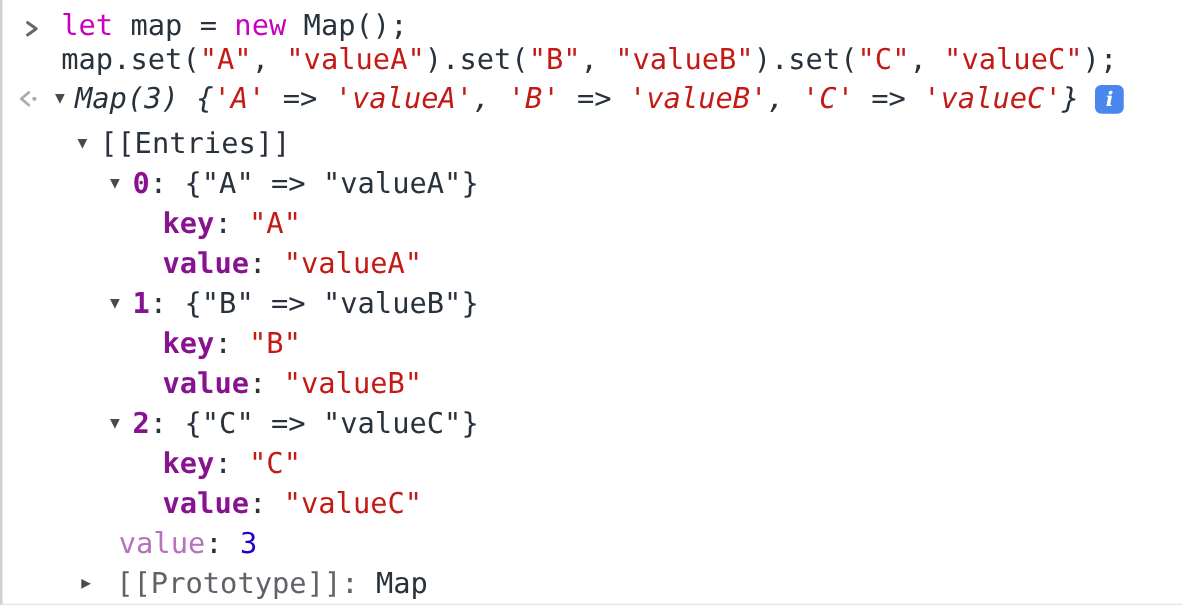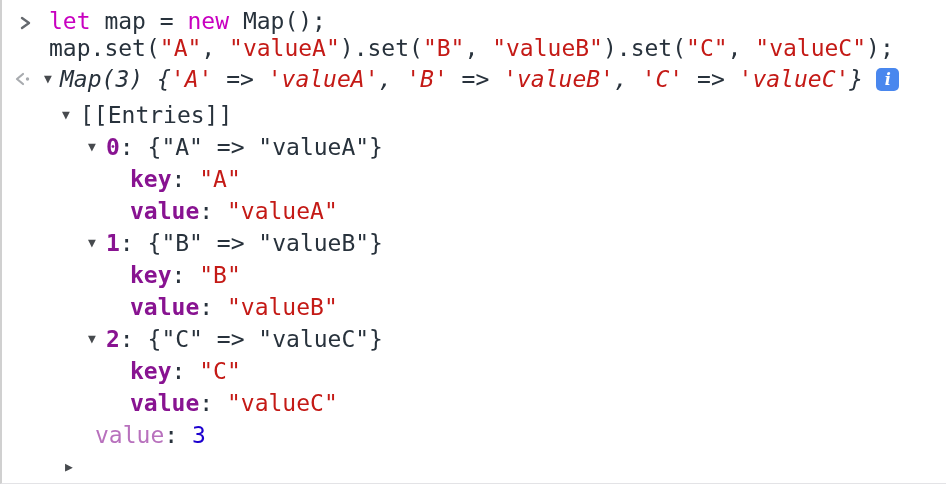--- a/index.html
+++ b/index.html
@@ -93,17 +93,17 @@
         <div class="tree-row lvlB"><span class="tri">▼</span><span class="row-text"><span class="tk-prop">0</span><span class="tk-def">: </span><span class="tk-def">{"A" =&gt; "valueA"}</span></span></div>
         <div class="tree-row lvlC"><span class="tri"></span><span class="row-text"><span class="tk-prop">key</span><span class="tk-def">: </span><span class="tk-str">"A"</span></span></div>
         <div class="tree-row lvlC"><span class="tri"></span><span class="row-text"><span class="tk-prop">value</span><span class="tk-def">: </span><span class="tk-str">"valueA"</span></span></div>
         <div class="tree-row lvlB"><span class="tri">▼</span><span class="row-text"><span class="tk-prop">1</span><span class="tk-def">: </span><span class="tk-def">{"B" =&gt; "valueB"}</span></span></div>
         <div class="tree-row lvlC"><span class="tri"></span><span class="row-text"><span class="tk-prop">key</span><span class="tk-def">: </span><span class="tk-str">"B"</span></span></div>
         <div class="tree-row lvlC"><span class="tri"></span><span class="row-text"><span class="tk-prop">value</span><span class="tk-def">: </span><span class="tk-str">"valueB"</span></span></div>
         <div class="tree-row lvlB"><span class="tri">▼</span><span class="row-text"><span class="tk-prop">2</span><span class="tk-def">: </span><span class="tk-def">{"C" =&gt; "valueC"}</span></span></div>
         <div class="tree-row lvlC"><span class="tri"></span><span class="row-text"><span class="tk-prop">key</span><span class="tk-def">: </span><span class="tk-str">"C"</span></span></div>
         <div class="tree-row lvlC"><span class="tri"></span><span class="row-text"><span class="tk-prop">value</span><span class="tk-def">: </span><span class="tk-str">"valueC"</span></span></div>
         <div class="tree-row lvlD"><span class="tri"></span><span class="row-text"><span class="tk-propdim">value</span><span class="tk-def">: </span><span class="tk-num">3</span></span></div>
-        <div class="tree-row lvlE"><span class="tri">▶</span></div>
+        <div class="tree-row lvlE"><span class="tri">▶</span><span class="row-text"><span class="tk-int">[[Prototype]]</span><span class="tk-int">: </span><span class="tk-def">Map</span></span></div>
       </div>
   </div>
 
 </div>
 
 </body></html>

